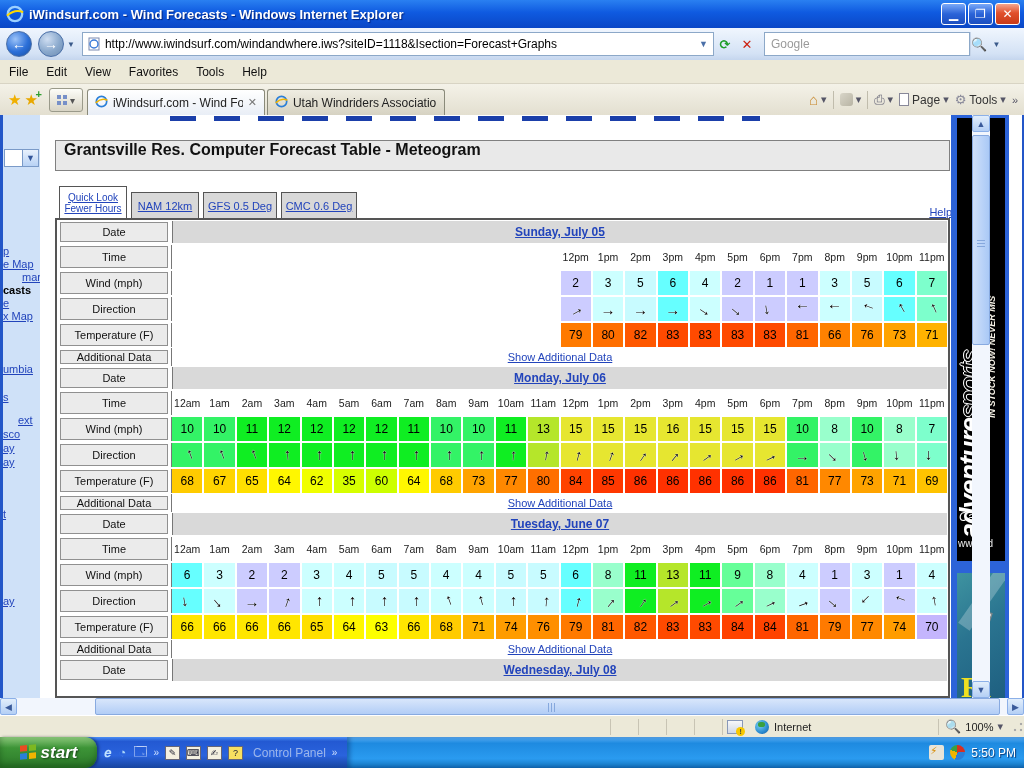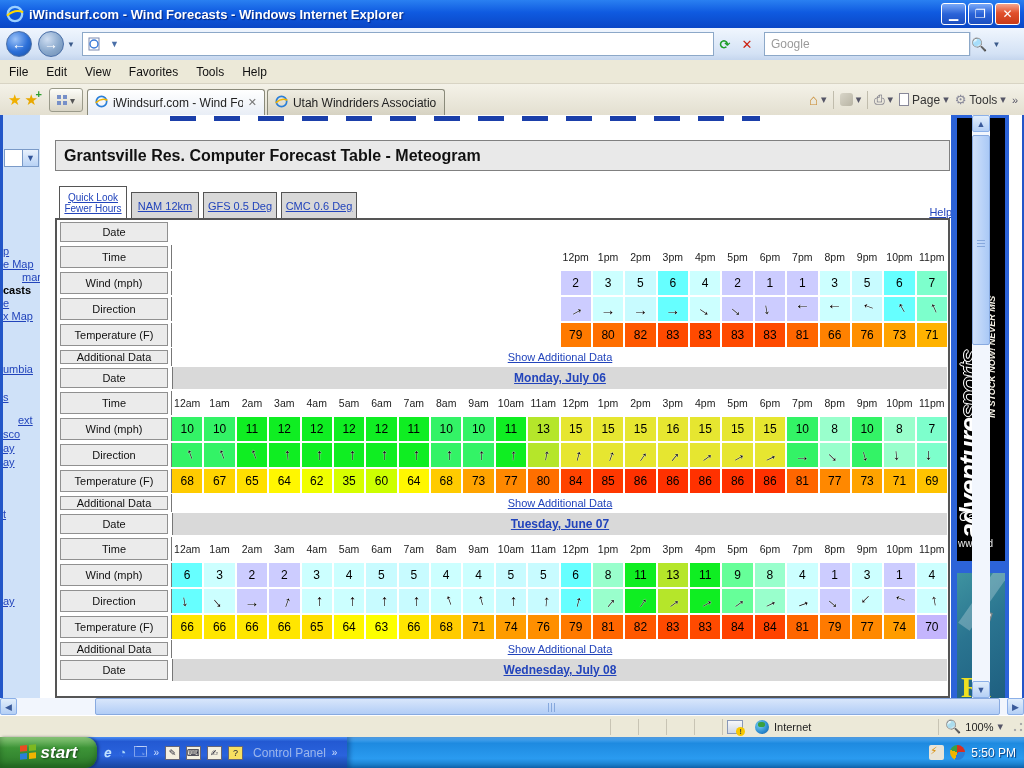--- a/index.html
+++ b/index.html
@@ -82,21 +82,21 @@
   #sidebar-select .dd { margin-left:auto; width:16px; height:100%;
     background:linear-gradient(180deg,#e8f1fd,#b8d2f5); border-left:1px solid #7a9ac8;
     color:#33569a; font-size:9px; display:flex; align-items:center; justify-content:center; }
   .side-frag { position:absolute; left:0; width:37px; font-size:11px; color:#2244bb; text-decoration:underline; white-space:nowrap; }
   .side-frag.bold { color:#000; text-decoration:none; font-weight:bold; }
 
   #main { left:37px; top:0; width:911px; height:583px; background:#fff; overflow:hidden; }
   #clipped-nav { left:130px; top:1px; width:590px; height:5px;
     background:repeating-linear-gradient(90deg,#1b3faa 0 26px,transparent 26px 44px); }
   #page-title-bar { left:15px; top:25px; width:895px; height:31px; background:#e9e9e9;
-    border:1px solid #808080; display:flex; align-items:center; }
+    border:1px solid #808080; display:flex; align-items:flex-start; }
   #page-title { font-size:16px; font-weight:bold; color:#111; padding-left:8px; }
 
   #model-tabs { left:19px; top:71px; width:895px; height:32px; }
   .model-tab { position:absolute; bottom:0; border:1px solid #555; border-bottom:none;
     display:flex; flex-direction:column; align-items:center; justify-content:center;
     font-size:11px; color:#2244bb; text-decoration:underline; text-align:center; }
   .model-tab.active { left:0; width:68px; height:32px; background:#fff; font-size:10px; }
   .model-tab.i1 { left:72px; width:68px; height:26px; background:#d8d8d8; }
   .model-tab.i2 { left:144px; width:74px; height:26px; background:#d8d8d8; }
   .model-tab.i3 { left:222px; width:76px; height:26px; background:#d8d8d8; }
@@ -225,20 +225,21 @@
 
 <div id="addressbar" class="abs">
   <div class="navcircle">←</div>
   <div class="navcircle fwd">→</div>
   <span class="smallcaret">▼</span>
   <div id="address-field">
     <svg class="page-ico" viewBox="0 0 14 14">
       <rect x="2" y="1" width="10" height="12" fill="#fff" stroke="#7a8ab0"></rect>
       <circle cx="7" cy="7" r="4" fill="none" stroke="#3a7ad8" stroke-width="1.4"></circle>
     </svg>
+    <span id="address-url">http://www.iwindsurf.com/windandwhere.iws?siteID=1118&amp;Isection=Forecast+Graphs</span>
     <span class="fieldcaret">▼</span>
   </div>
   <div class="tinybtn" id="refresh-btn">⟳</div>
   <div class="tinybtn" id="stop-btn">✕</div>
   <div id="search-field">
     <span id="search-placeholder">Google</span>
   </div>
   <div id="search-btn">
     <span class="mag">🔍</span>
     <span class="smallcaret">▼</span>
@@ -349,20 +350,23 @@
           <div>GFS 0.5 Deg</div>
         </div>
         <div class="model-tab i3">
           <div>CMC 0.6 Deg</div>
         </div>
       </div>
 
     <div id="forecast-table" class="abs">
         <div class="day-row">
           <div class="row-label" style="height: 20px;">Date</div>
+          <div class="date-bar">
+            <a>Sunday, July 05</a>
+          </div>
         </div>
         <div class="day-row">
           <div class="row-label">Time</div>
           <div class="dcell time-cell first"></div>
           <div class="dcell time-cell"></div>
           <div class="dcell time-cell"></div>
           <div class="dcell time-cell"></div>
           <div class="dcell time-cell"></div>
           <div class="dcell time-cell"></div>
           <div class="dcell time-cell"></div>

